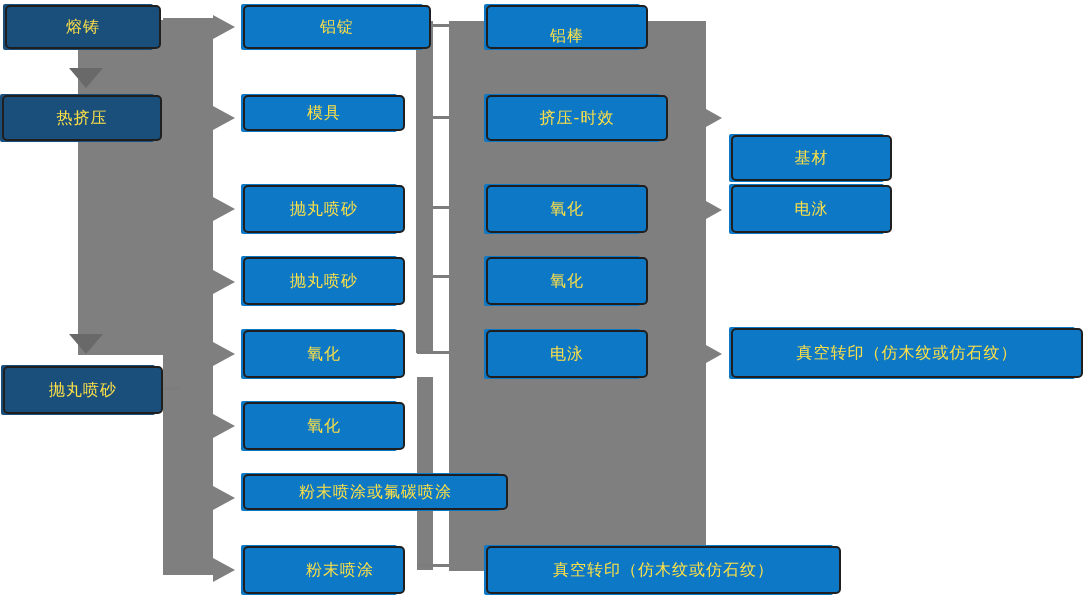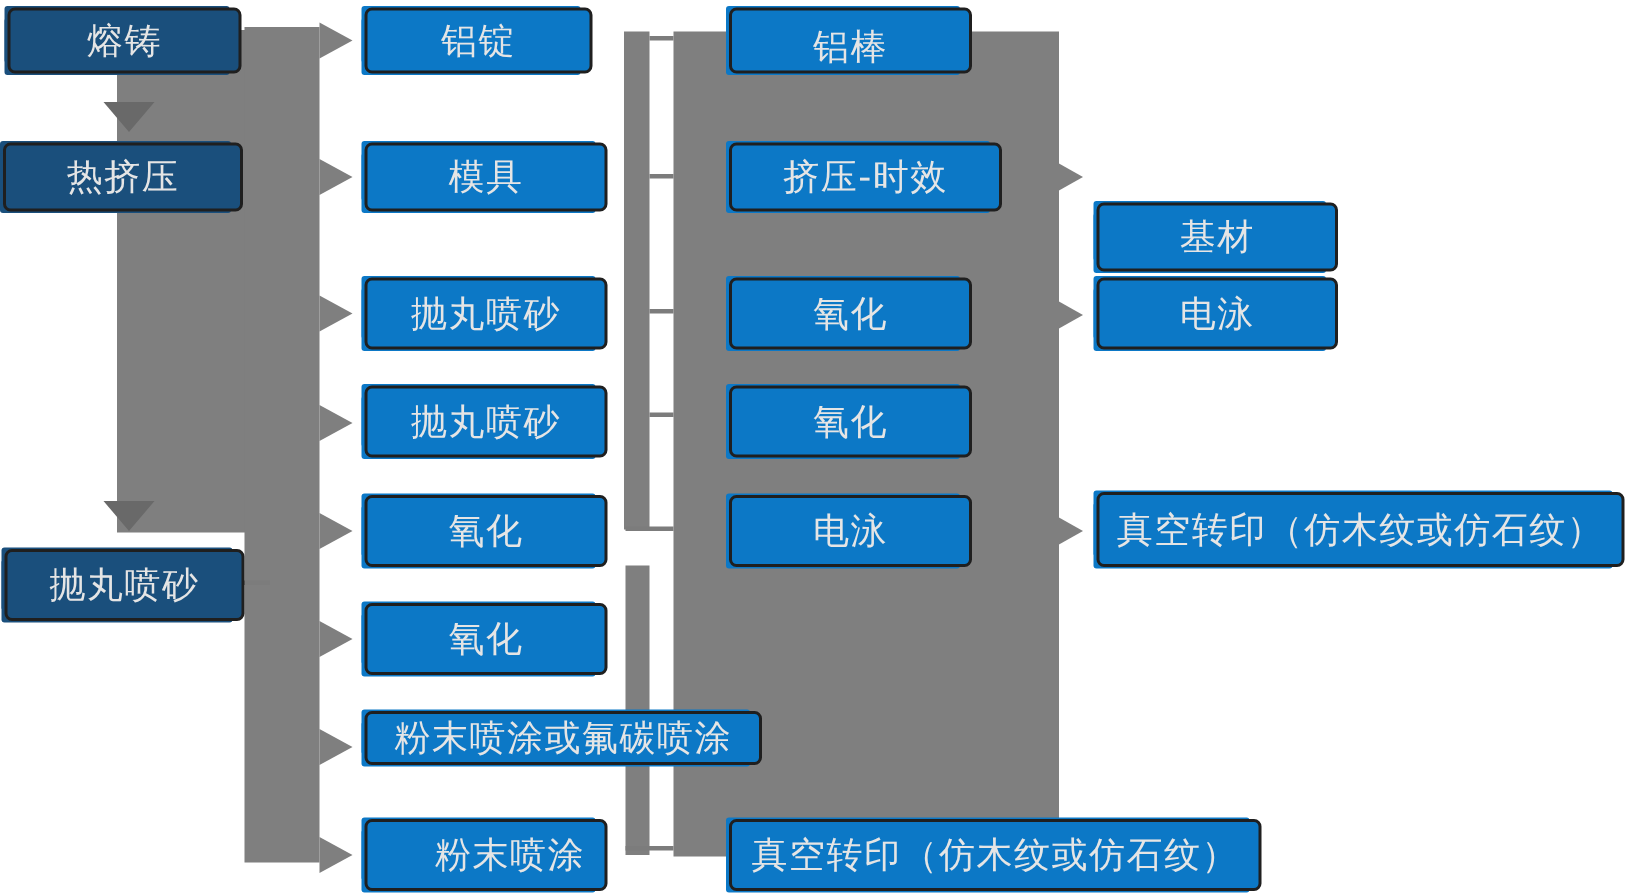--- a/index.html
+++ b/index.html
@@ -4,21 +4,21 @@
 <style>
   html,body{margin:0;padding:0;background:#fff;}
   #canvas{
     position:relative;width:1084px;height:596px;background:#ffffff;
     font-family:"DejaVu Sans","Liberation Sans",sans-serif;overflow:hidden;
   }
   .gray{position:absolute;background:#7f7f7f;z-index:1;}
   .stub{position:absolute;background:#7c7c7c;height:3px;z-index:1;}
   .node{
     position:absolute;display:flex;align-items:center;justify-content:center;
-    color:#e5e5e5;font-size:24px;letter-spacing:1px;text-align:center;
+    color:#fde047;font-size:16px;letter-spacing:1px;text-align:center;
     border:2px solid #1f1f1f;border-radius:5px;box-sizing:border-box;z-index:3;
     white-space:nowrap;
   }
   .navy{background:#1a4f7c;box-shadow:-5px 4px 0 -3px #1a4f7c,-5px -4px 0 -3px #1a4f7c;}
   .blue{background:#0c78c6;box-shadow:-5px 4px 0 -3px #0c78c6,-5px -4px 0 -3px #0c78c6;}
   .arrow-right{
     position:absolute;width:0;height:0;z-index:2;
     border-top:12px solid transparent;border-bottom:12px solid transparent;
     border-left:22px solid #7f7f7f;
   }
@@ -70,24 +70,24 @@
   <div class="node navy" style="left:5px;top:5px;width:156px;height:44px;">
     <span>熔铸</span>
   </div>
   <div class="node navy" style="left:2px;top:95px;width:160px;height:46px;">
     <span>热挤压</span>
   </div>
   <div class="node navy" style="left:3px;top:366px;width:160px;height:48px;">
     <span>抛丸喷砂</span>
   </div>
 
-  <div class="node blue" style="left:243px;top:5px;width:152px;height:44px;">
+  <div class="node blue" style="left:243px;top:5px;width:188px;height:44px;">
     <span>铝锭</span>
   </div>
-  <div class="node blue" style="left:243px;top:95px;width:162px;height:46px;">
+  <div class="node blue" style="left:243px;top:95px;width:162px;height:36px;">
     <span>模具</span>
   </div>
   <div class="node blue" style="left:243px;top:185px;width:162px;height:48px;">
     <span>抛丸喷砂</span>
   </div>
   <div class="node blue" style="left:243px;top:257px;width:162px;height:48px;">
     <span>抛丸喷砂</span>
   </div>
   <div class="node blue" style="left:243px;top:330px;width:162px;height:48px;">
     <span>氧化</span>

